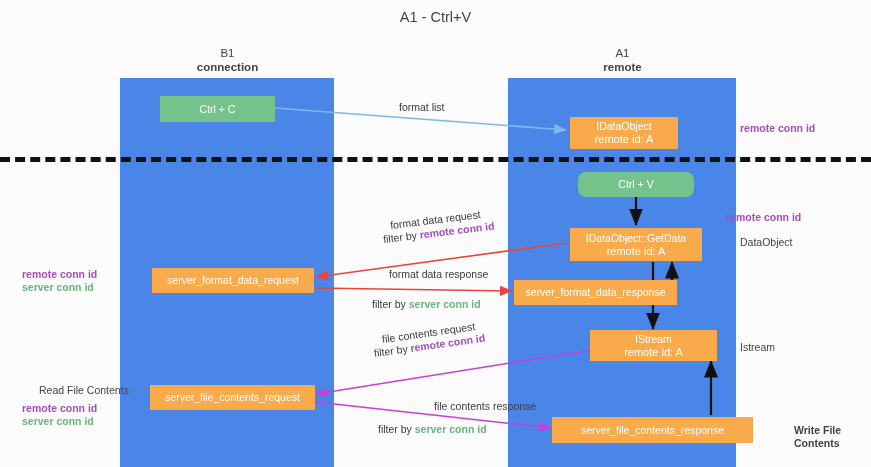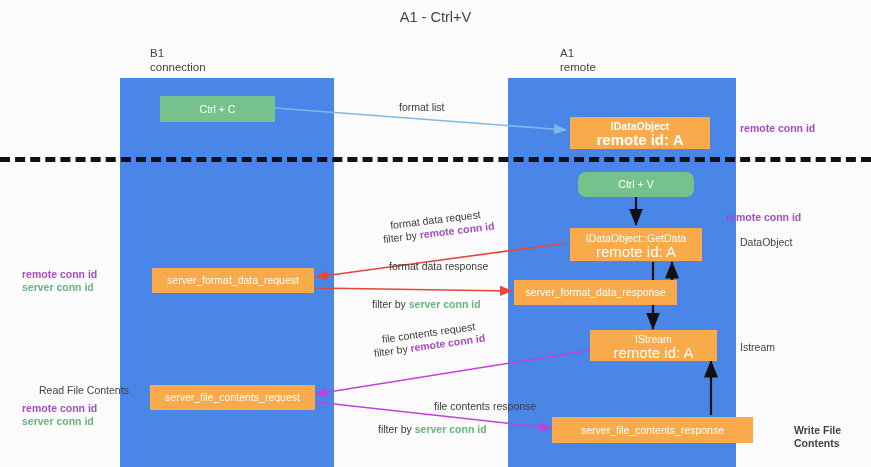--- a/index.html
+++ b/index.html
@@ -19,29 +19,29 @@
   }
   .lane {
     position: absolute;
     background: #4a86e8;
   }
   #lane-b1 { left: 120px; top: 78px; width: 214px; height: 389px; }
   #lane-a1 { left: 508px; top: 78px; width: 228px; height: 389px; }
 
   .lane-header {
     position: absolute;
-    text-align: left;
+    text-align: center;
     color: #444444;
     font-size: 11.5px;
     line-height: 13.5px;
   }
   #hdr-b1 { left: 150px; top: 47px; width: 155px; }
   #hdr-a1 { left: 560px; top: 47px; width: 125px; }
   .lane-header .l1 { display: block; }
-  .lane-header .l2 { display: block; }
+  .lane-header .l2 { display: block; font-weight: bold; }
 
   #title {
     position: absolute;
     left: 0; top: 7px;
     width: 871px;
     text-align: center;
     color: #434343;
     font-size: 14.5px;
     line-height: 20px;
   }
@@ -55,21 +55,21 @@
     align-items: center;
     justify-content: center;
     color: #ffffff;
     font-size: 10.5px;
     line-height: 13px;
     text-align: center;
     padding: 2px 4px;
   }
   .node.green { background: #76c28c; }
   .node.orange { background: #f9ab4b; }
-  .node .sub { font-size: 15px; }
+  .node .sub { font-size: 11px; }
 
   .side-label {
     position: absolute;
     font-size: 10.5px;
     line-height: 13px;
     color: #434343;
   }
   .side-label .purple { color: #a64dbd; font-weight: bold; display: block; }
   .side-label .green { color: #69b47f; font-weight: bold; display: block; }
   .side-label .plain { color: #434343; display: block; padding-left: 14px; }
@@ -157,21 +157,21 @@
 
     <path d="M711,415 L711,361" stroke="#111111" stroke-width="2.2" fill="none" marker-end="url(#ah-black)"></path>
   </svg>
 
   <div class="divider"></div>
 
   <div class="node green" style="left:160px; top:96px; width:115px; height:26px;">
     <span>Ctrl + C</span>
   </div>
 
-  <div class="node orange" style="left:570px; top:117px; width:140px; height:32px;font-weight:bold;">
+  <div class="node orange" style="left:570px; top:117px; width:108px; height:32px;">
     <span>IDataObject</span>
     <span class="sub">remote id: A</span>
   </div>
 
   <div class="node green" style="left:578px; top:172px; width:116px; height:25px;border-radius:8px;">
     <span>Ctrl + V</span>
   </div>
 
   <div class="node orange" style="left:570px; top:228px; width:132px; height:33px;">
     <span>IDataObject::GetData</span>
@@ -203,21 +203,21 @@
     <span>format list</span>
   </div>
 
   <div class="edge-label rot-neg" style="left:391px; top:219px;">
     <span>format data request</span>
   </div>
   <div class="edge-label rot-neg" style="left:384px; top:233px;">
     <span>filter by </span><span class="hl-purple">remote conn id</span>
   </div>
 
-  <div class="edge-label" style="left:389px; top:260px;">
+  <div class="edge-label" style="left:389px; top:268px;">
     <span>format data response</span>
   </div>
   <div class="edge-label" style="left:372px; top:298px;">
     <span>filter by </span><span class="hl-green">server conn id</span>
   </div>
 
   <div class="edge-label rot-neg2" style="left:383px; top:333px;">
     <span>file contents request</span>
   </div>
   <div class="edge-label rot-neg2" style="left:375px; top:347px;">

